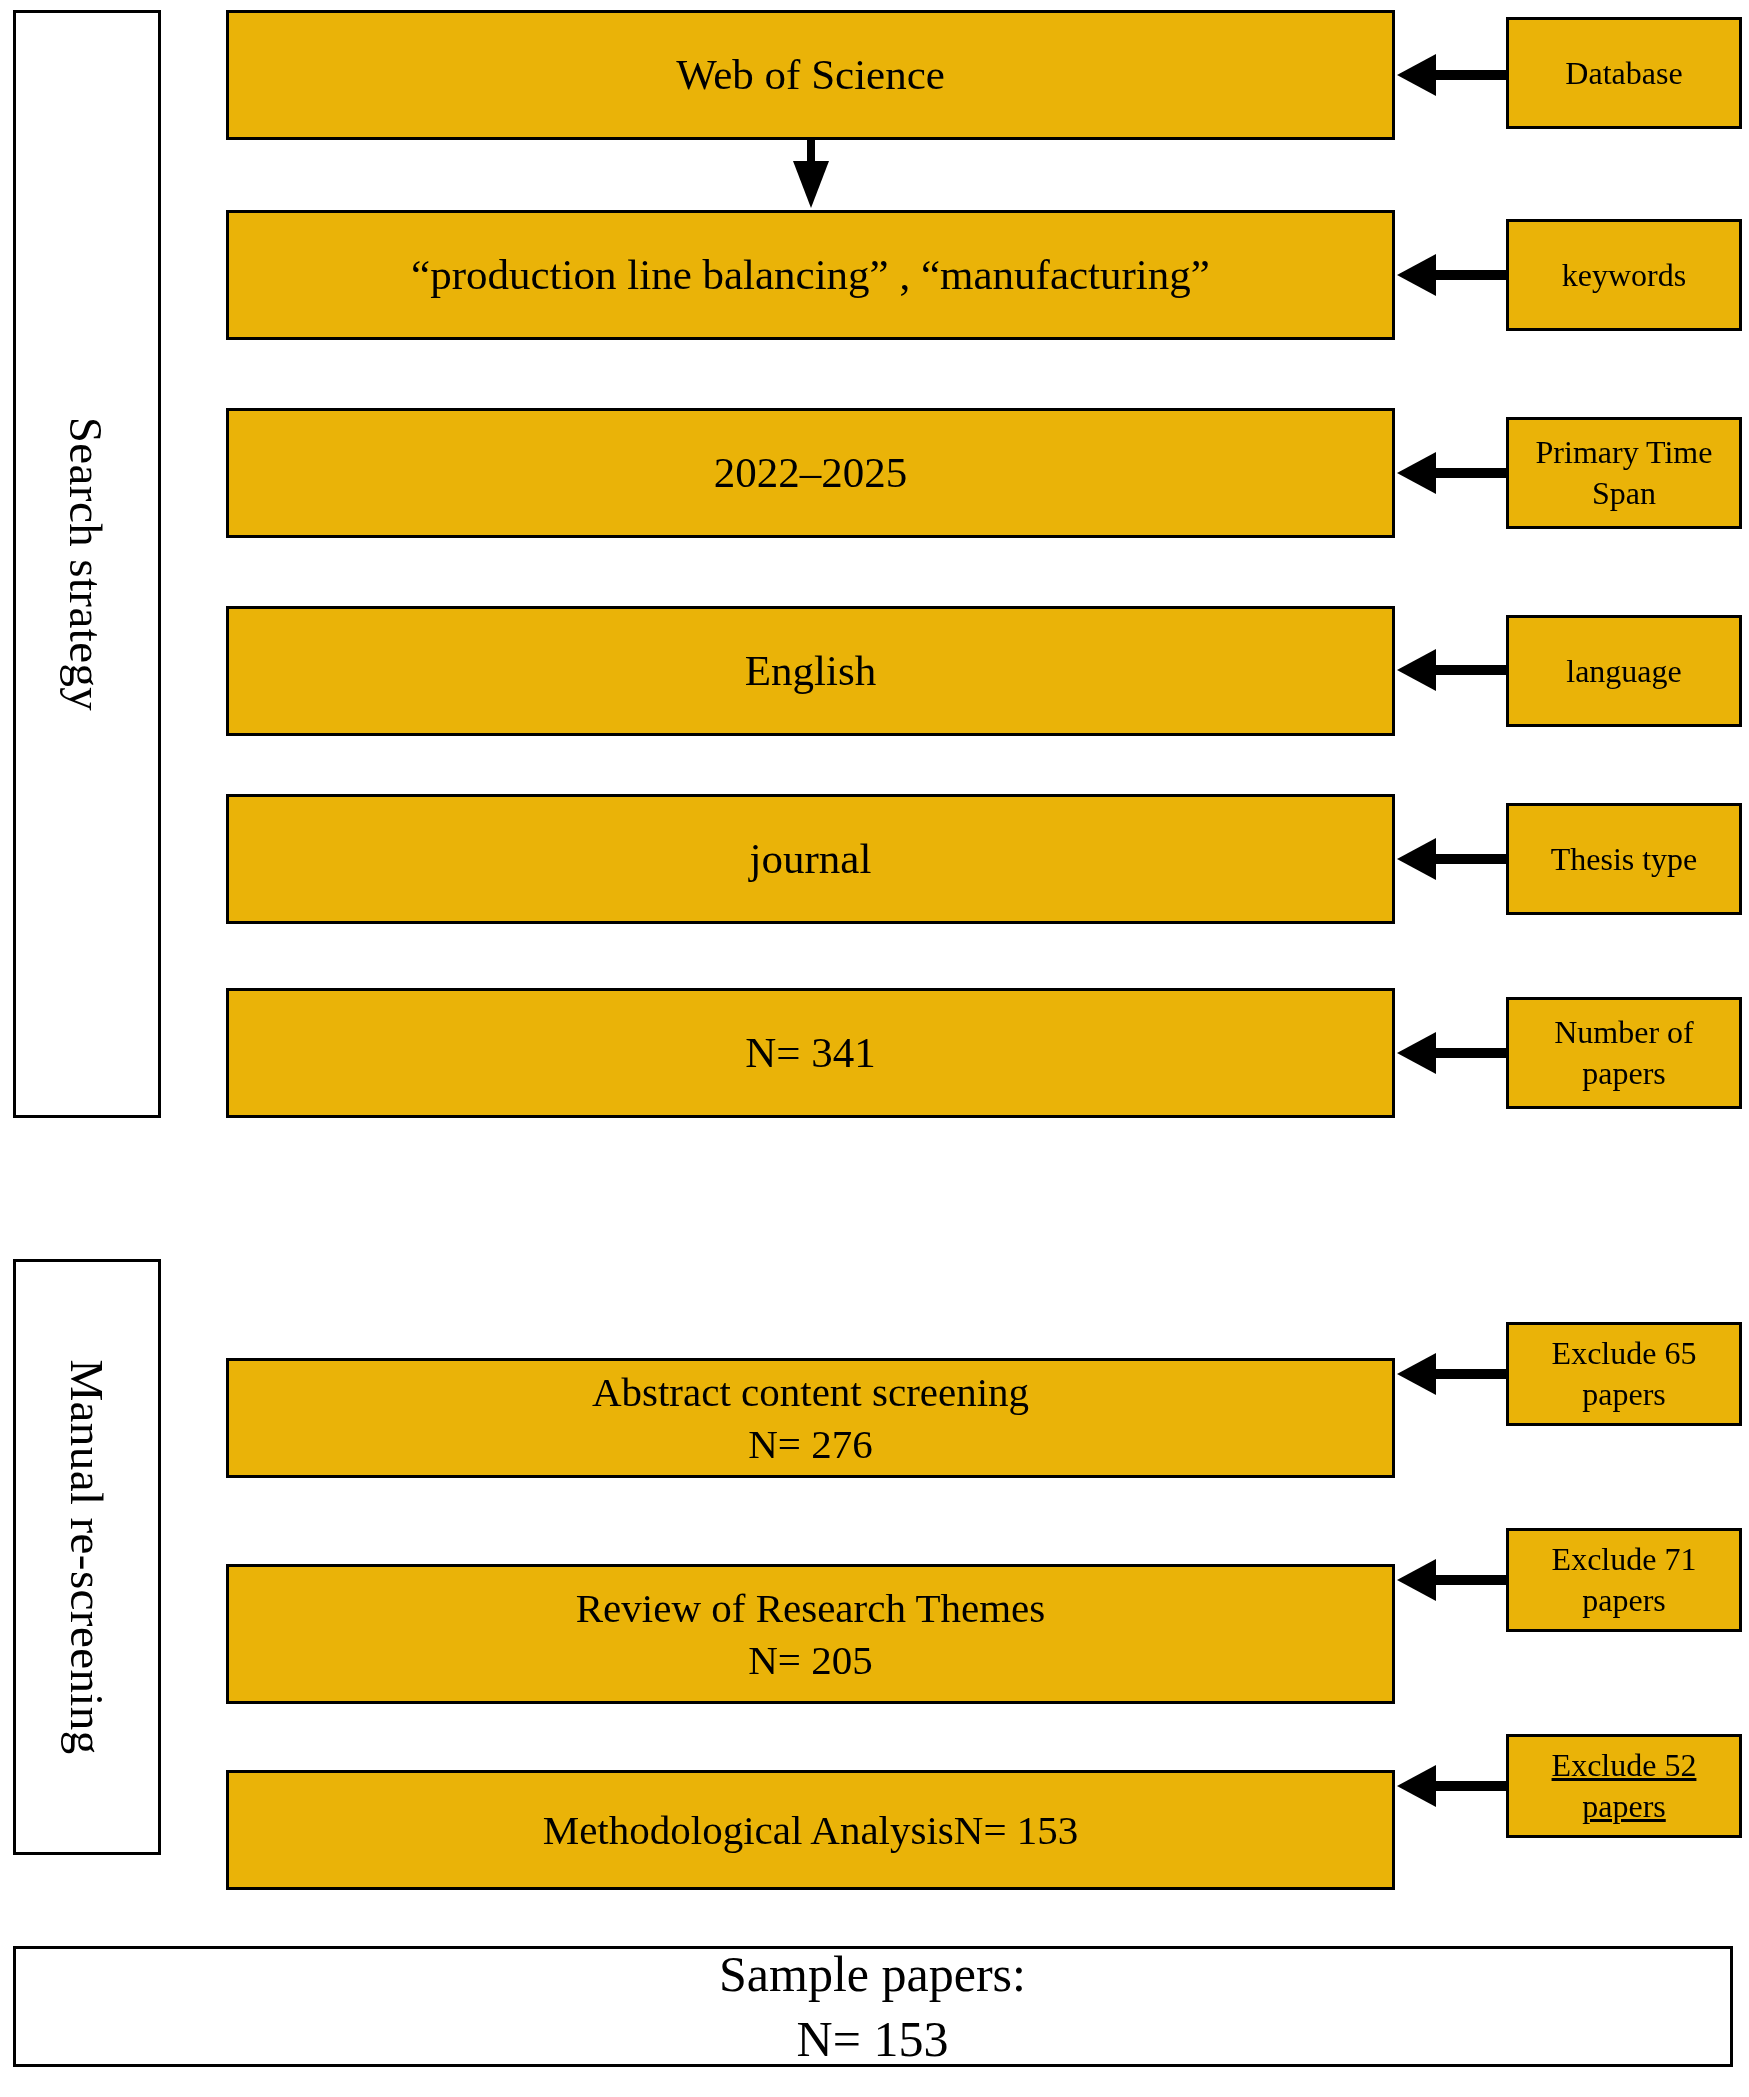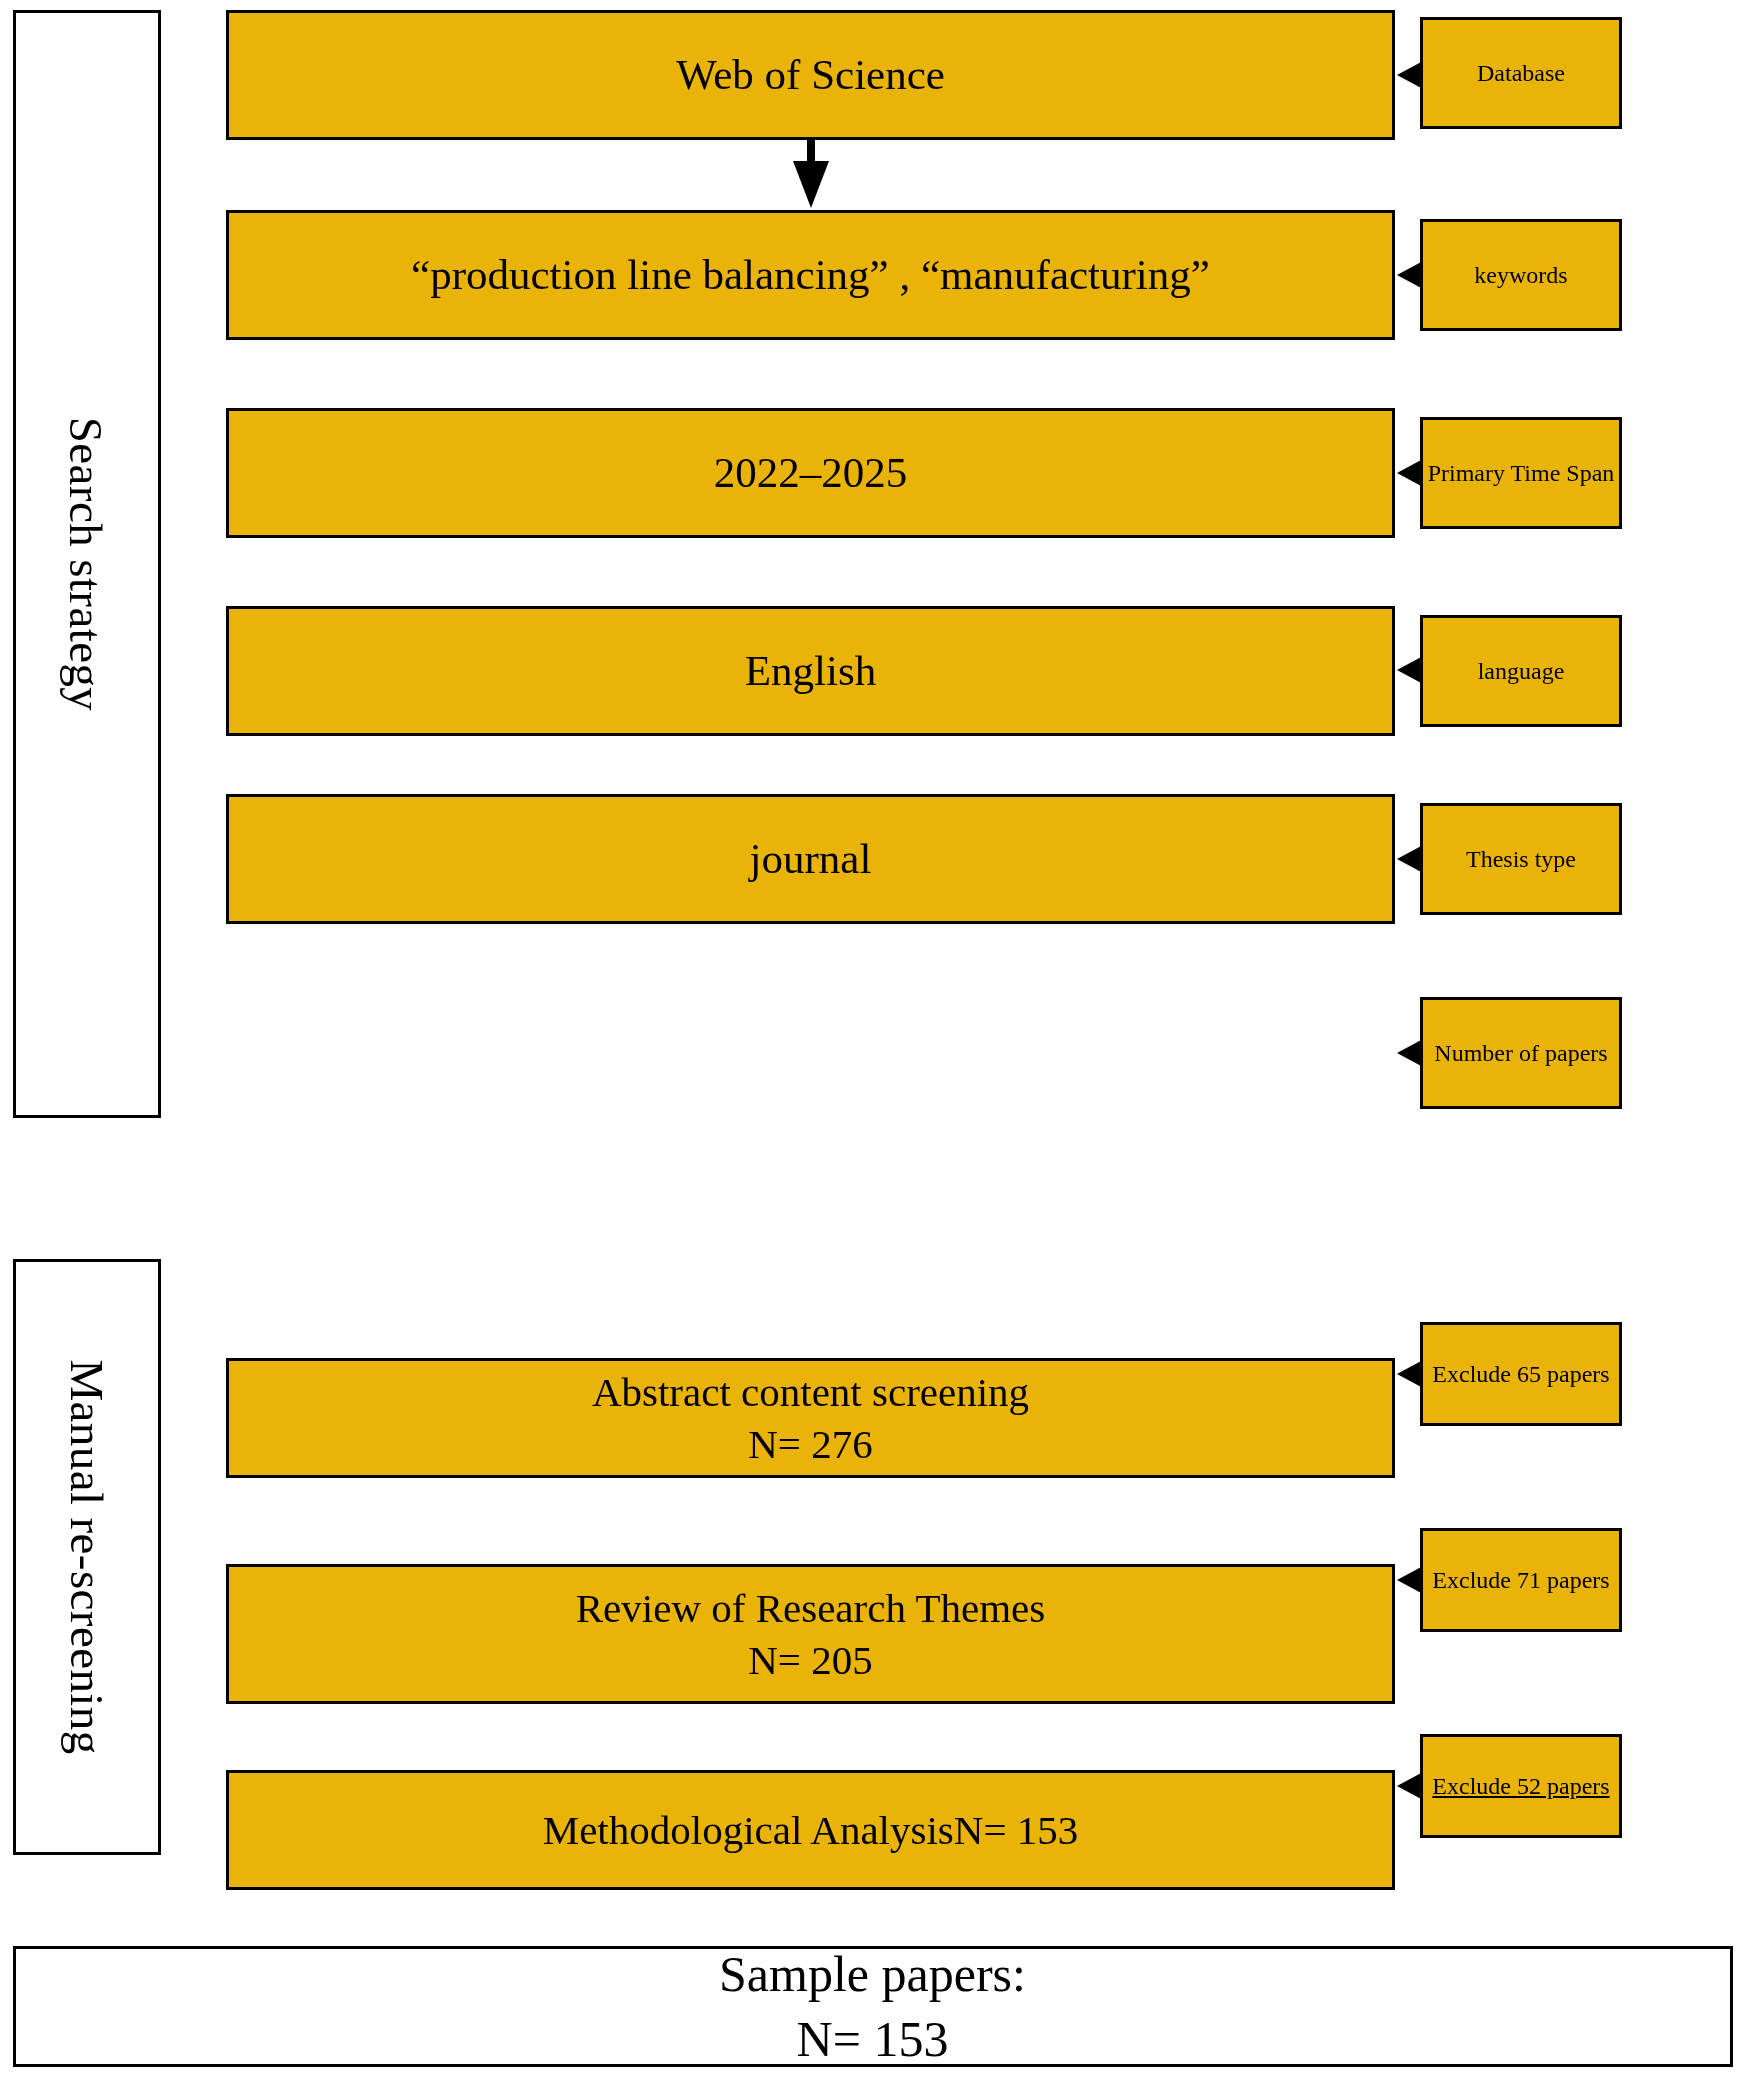--- a/index.html
+++ b/index.html
@@ -37,23 +37,23 @@
     width: 1169px;
     font-size: 43px;
   }
   .main-box .txt { display: block; }
 
   
   .main-box.two-line { font-size: 41px; margin-top: 43px; }
 
   
   .note-box {
-    left: 1420px;
-    width: 202px;
-    font-size: 24px;
+    left: 1506px;
+    width: 236px;
+    font-size: 32px;
     font-family: "Liberation Serif", "DejaVu Serif", serif;
   }
 
   
   .bracket {
     position: absolute;
     box-sizing: border-box;
     border: 3.1px solid #000000;
     background: #ffffff;
     left: 12.5px;
@@ -196,20 +196,23 @@
     <span class="txt">journal</span>
   </div>
   <div class="arrow-h" style="left:1397px; top:859px; width:110px;">
     <span class="head"></span>
     <span class="shaft" style="width:73px;"></span>
   </div>
   <div class="box note-box" style="top:803px; height:112px;">
     <span>Thesis type</span>
   </div>
 
+  <div class="box main-box" style="top:988px; height:130px;">
+    <span class="txt">N= 341</span>
+  </div>
   <div class="arrow-h" style="left:1397px; top:1053px; width:110px;">
     <span class="head"></span>
     <span class="shaft" style="width:73px;"></span>
   </div>
   <div class="box note-box" style="top:997px; height:112px;">
     <span>Number of papers</span>
   </div>
 
   <div class="bracket" style="top:1259px; height:596px;">
     <span class="vlabel">Manual re-screening</span>

